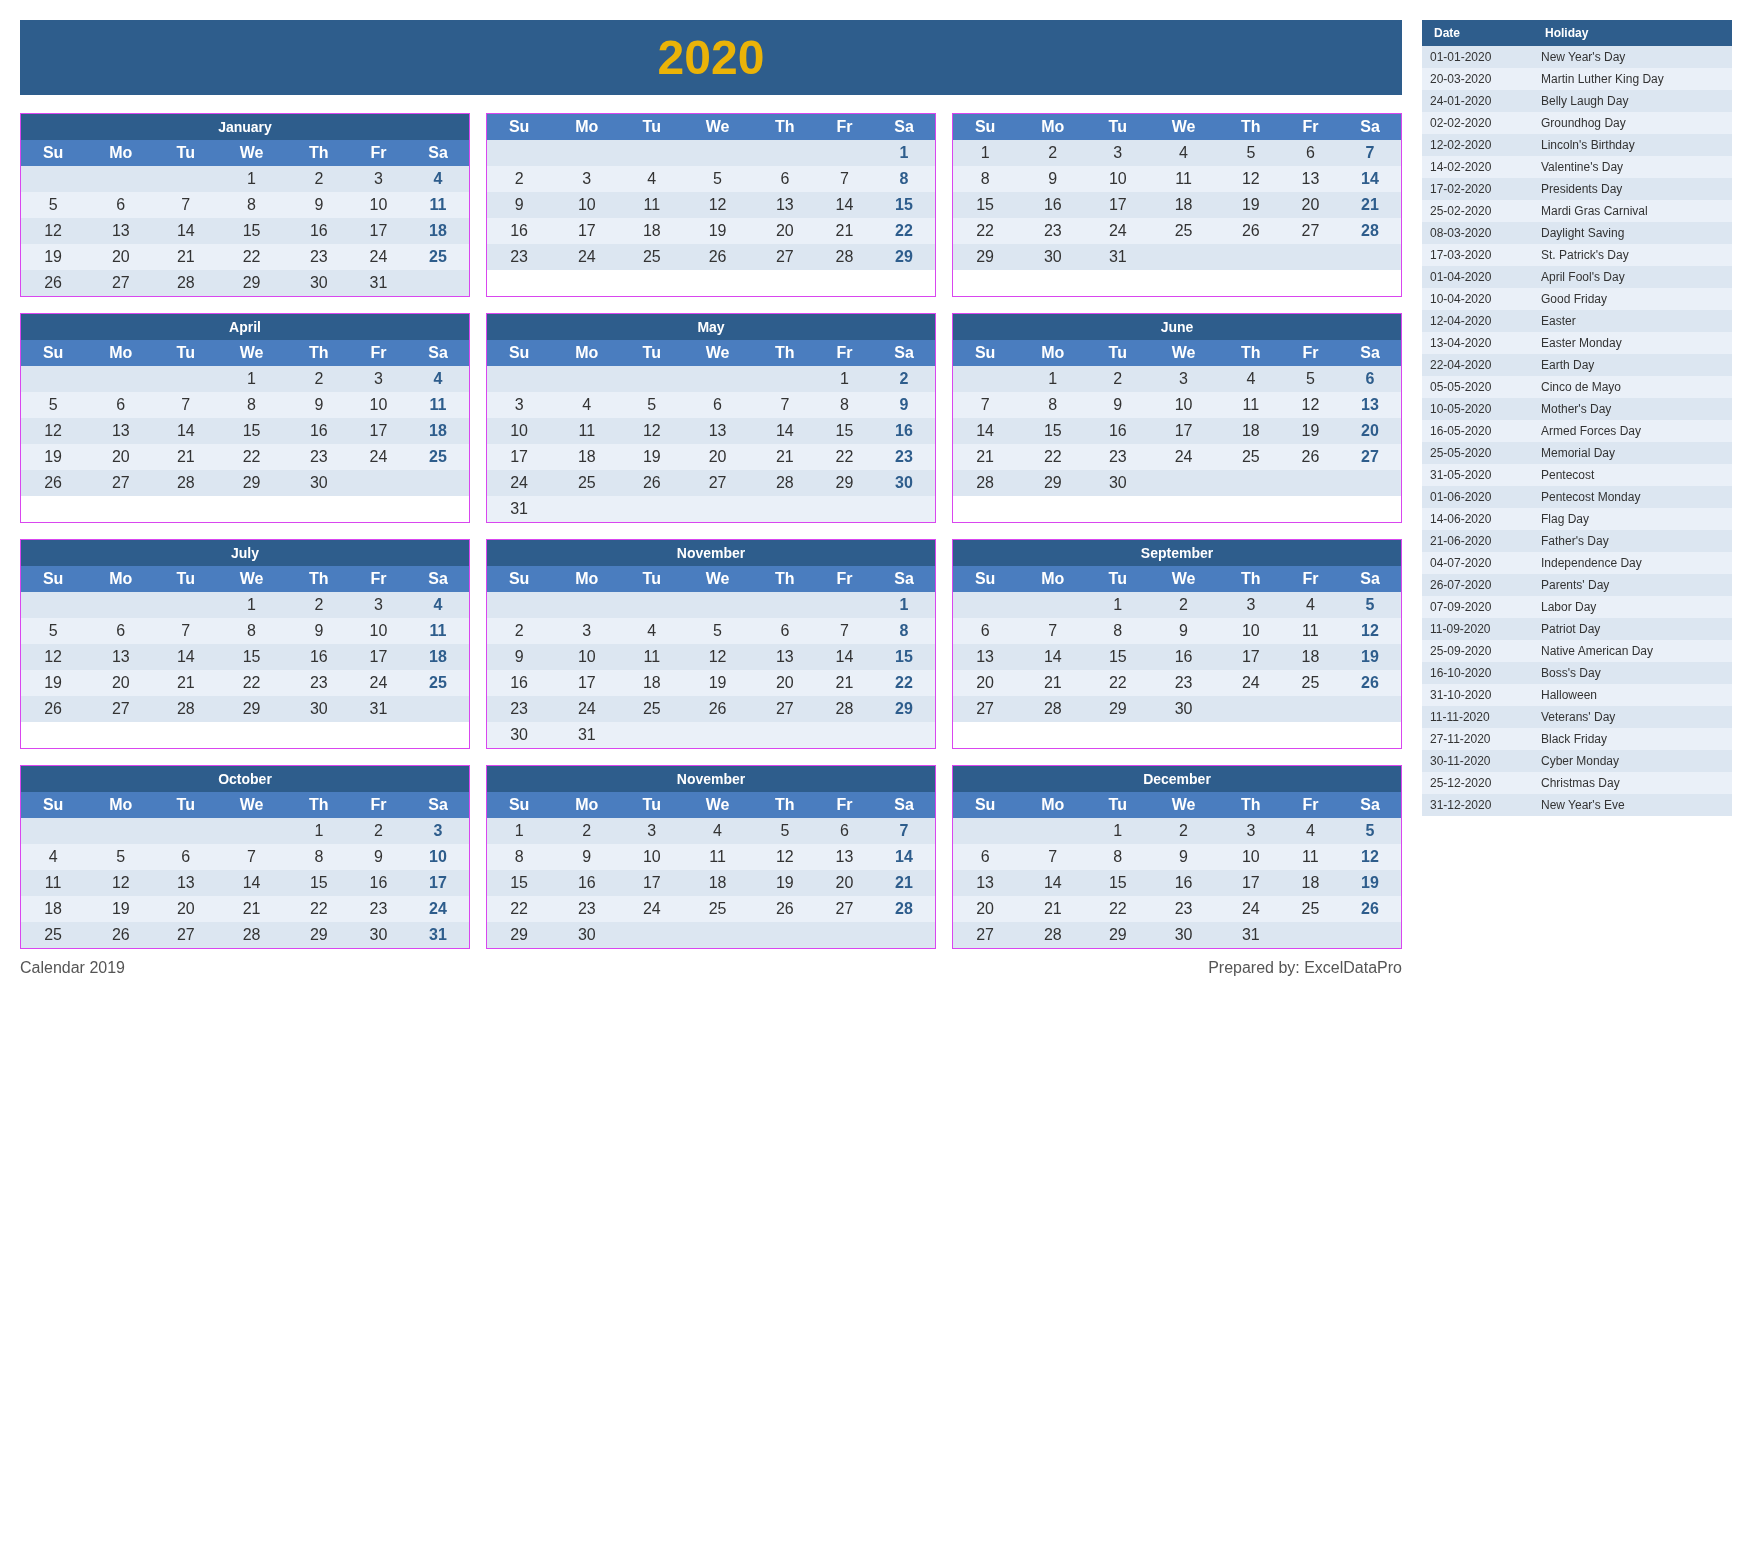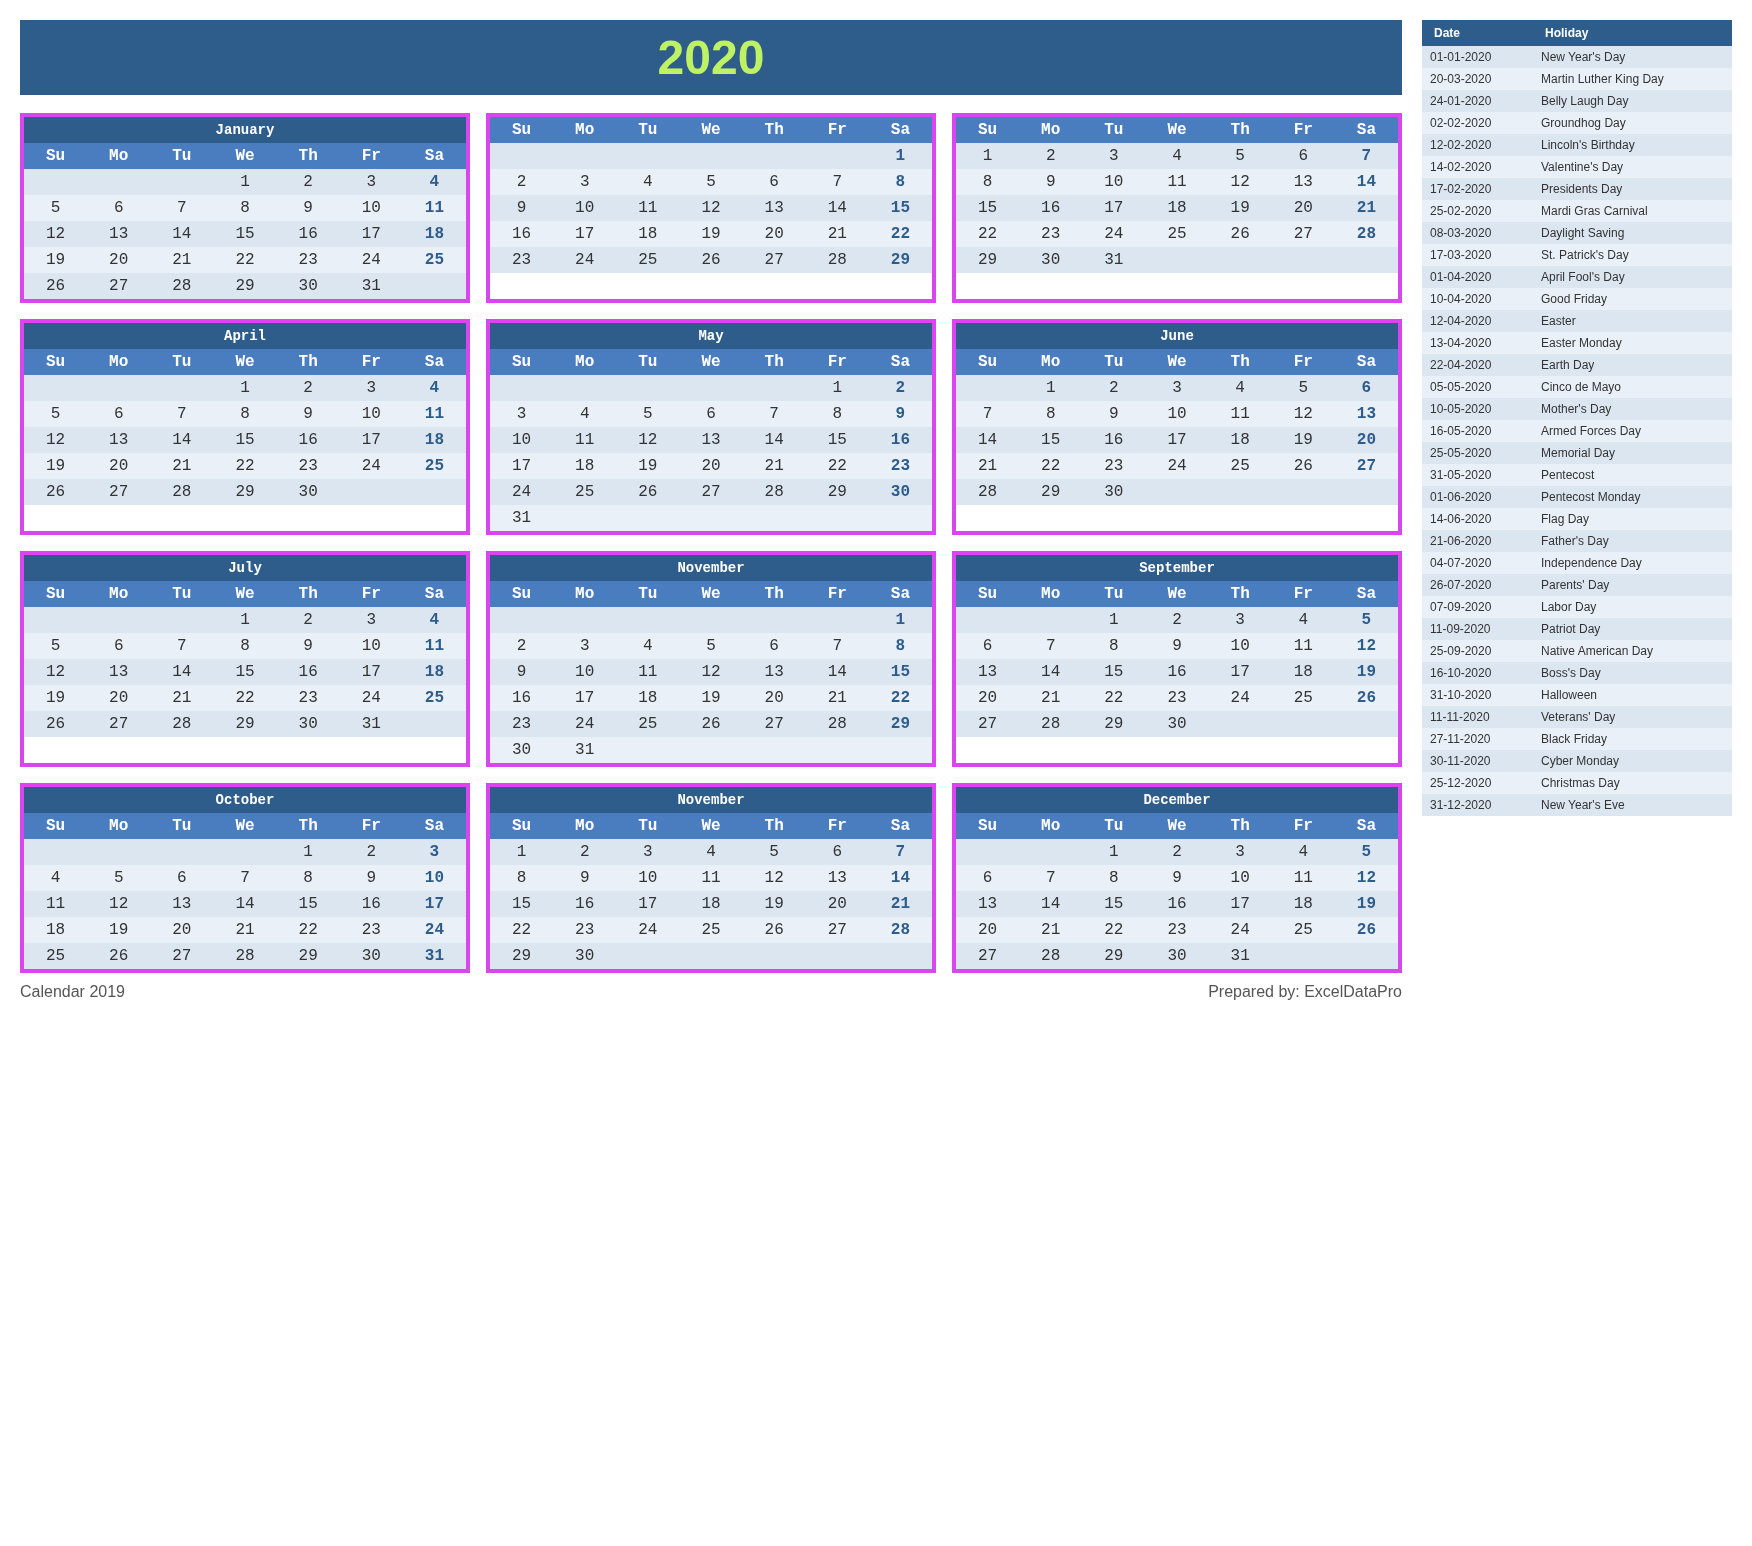--- a/index.html
+++ b/index.html
@@ -12,35 +12,34 @@
     }
     .page-container {
       display: flex;
       gap: 20px;
     }
     .calendar-section {
       flex: 1;
     }
     .year-title {
       background: #2e5d8c;
-      color: #bef264;
+      color: #eab308;
       text-align: center;
       font-size: 48px;
       font-weight: bold;
       padding: 10px 0;
       margin-bottom: 18px;
     }
     .months-grid {
       display: grid;
       grid-template-columns: repeat(3, 1fr);
       gap: 16px;
     }
     .month-block {
-      border: 4px solid #d946ef;
-      font-family: Liberation Mono, monospace;
+      border: 1px solid #d946ef;
     }
     .month-title {
       background: #2e5d8c;
       color: #fff;
       text-align: center;
       font-size: 14px;
       font-weight: bold;
       padding: 5px 0;
     }
     .month-table {

